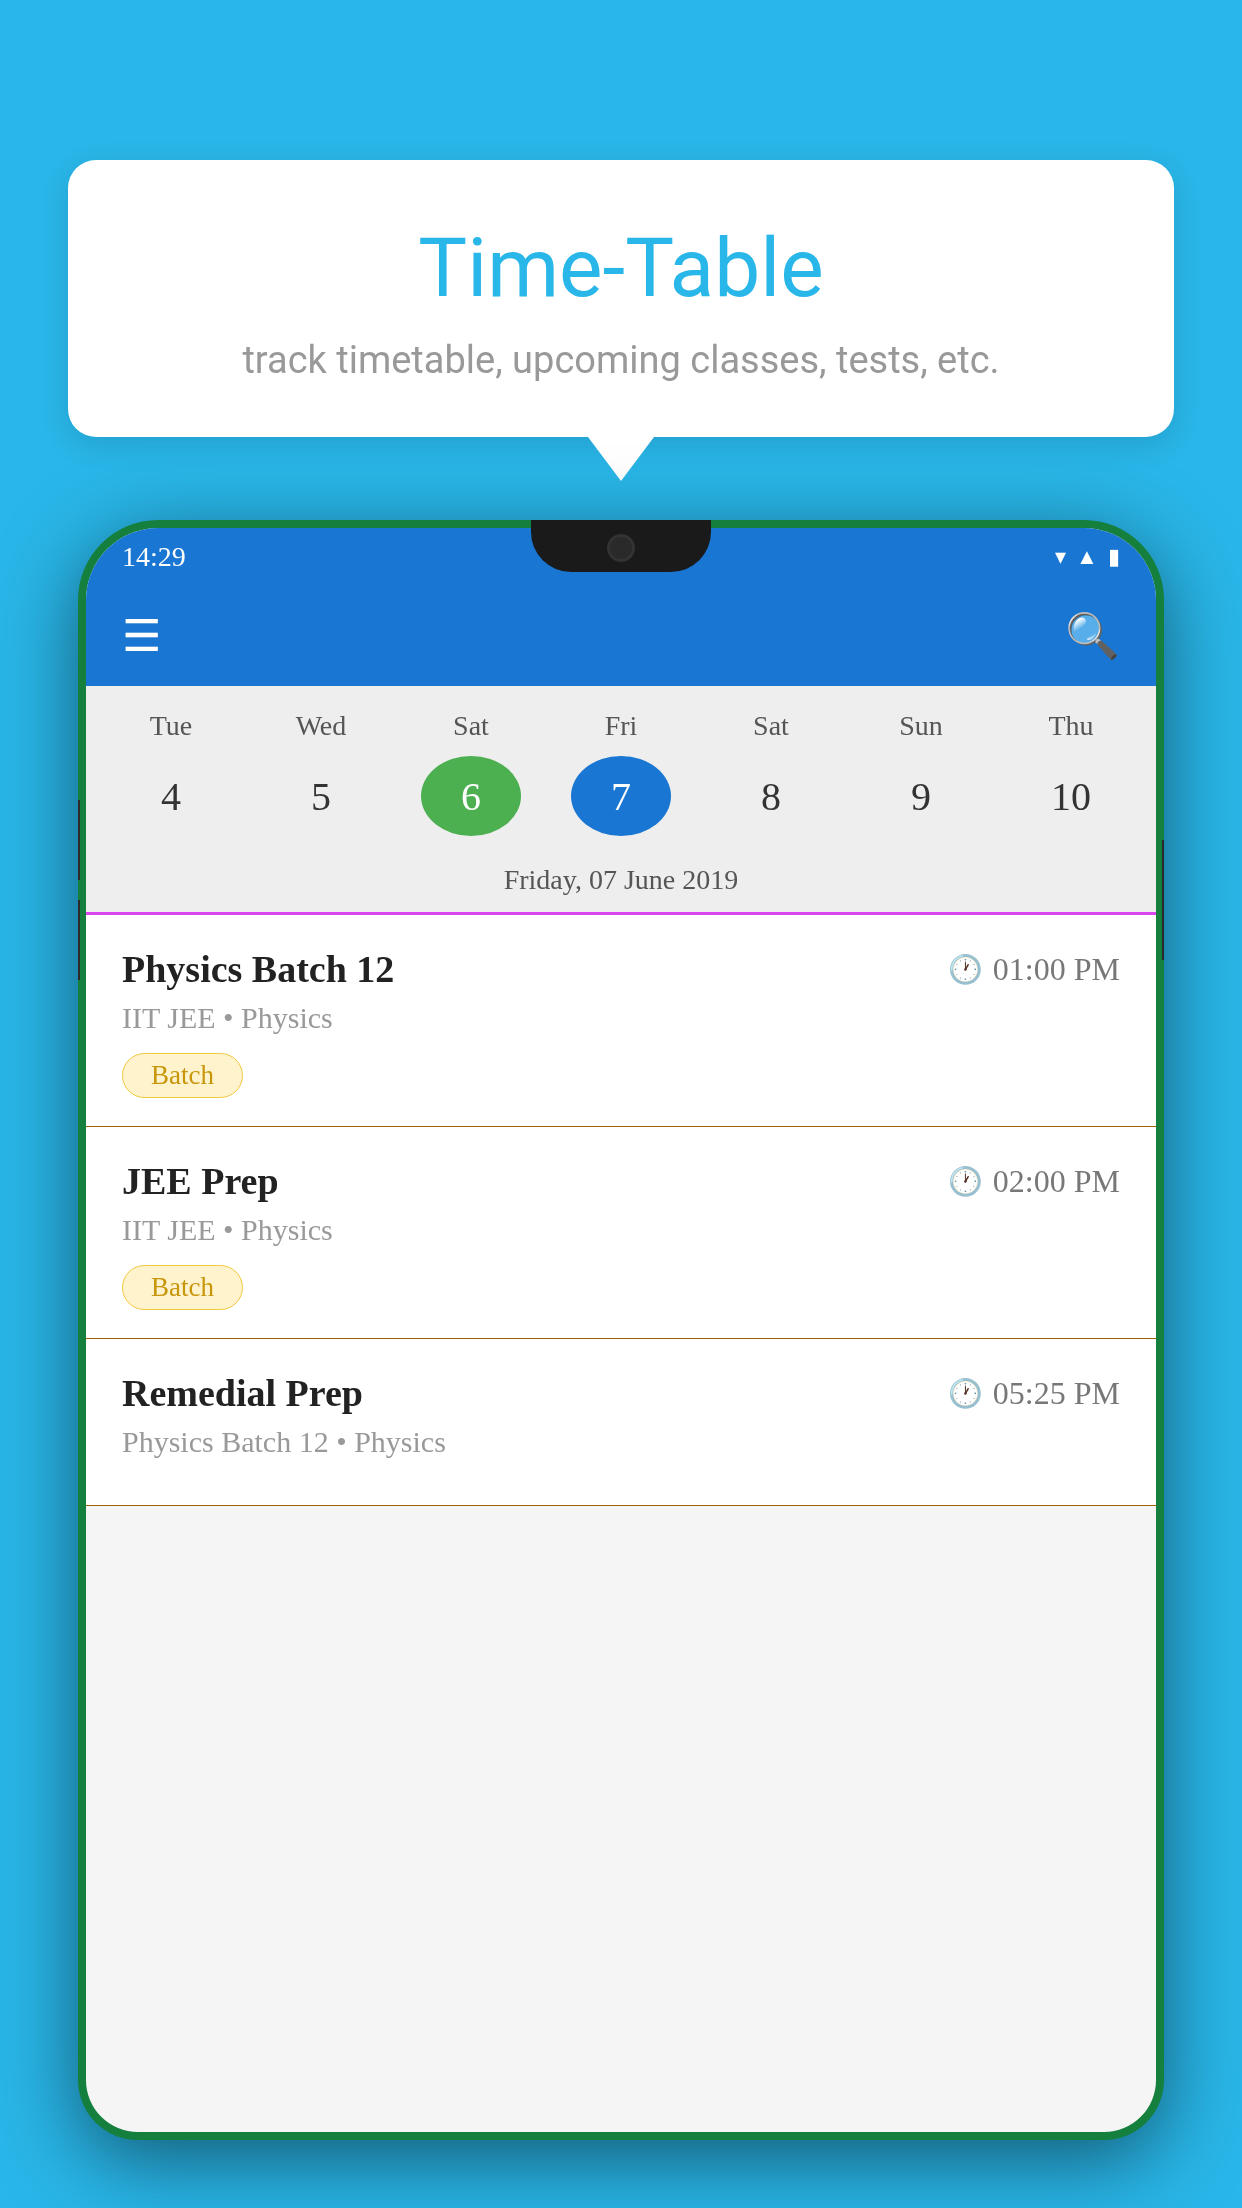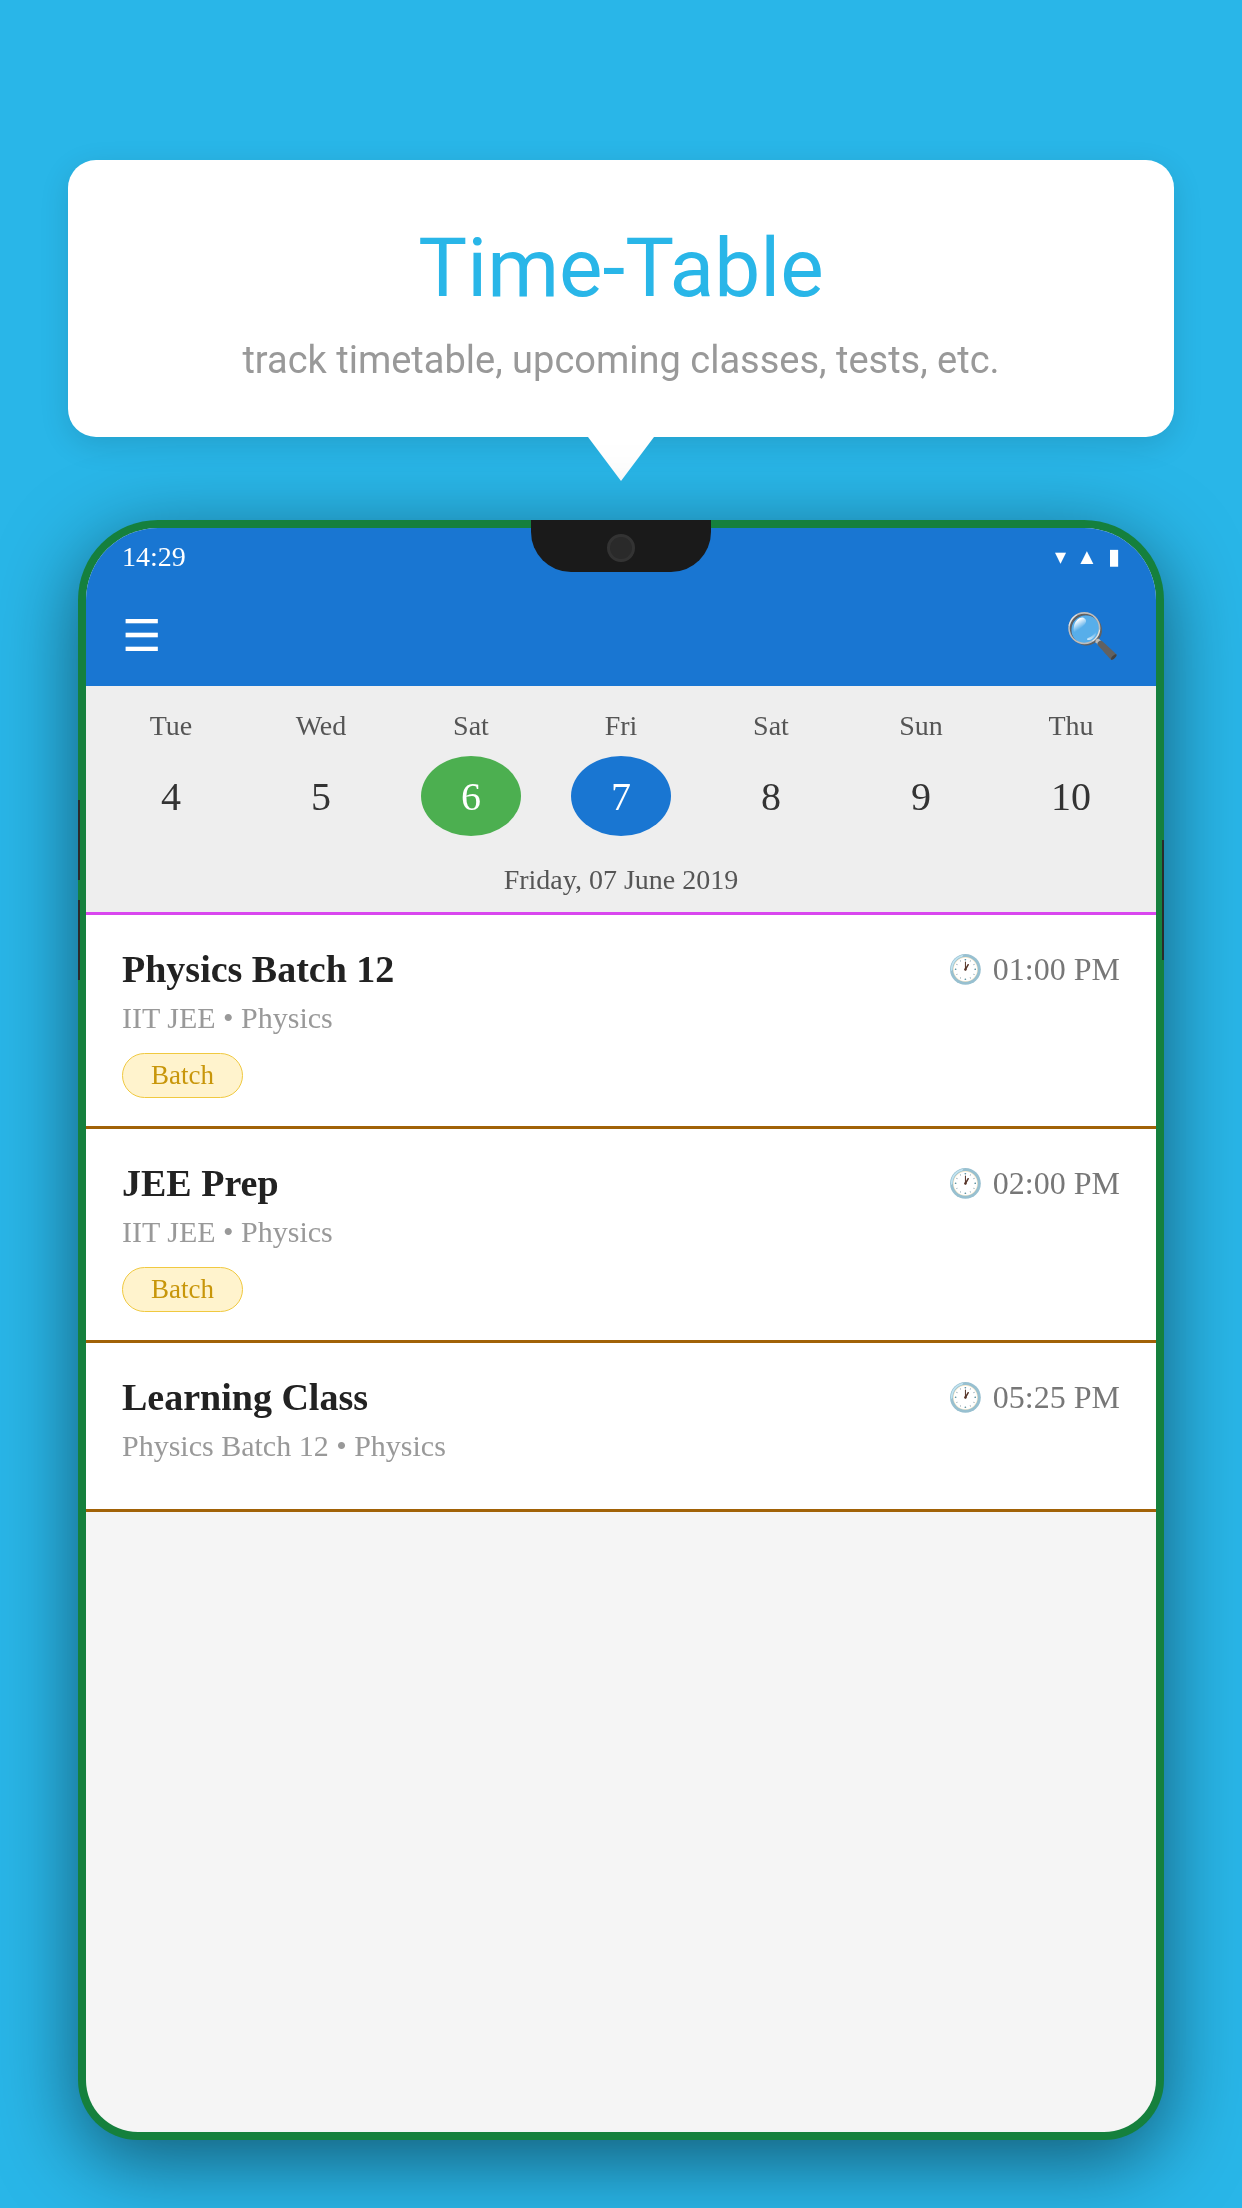--- a/index.html
+++ b/index.html
@@ -219,21 +219,21 @@
     }
 
     
     .class-list {
       background: white;
       overflow-y: auto;
     }
 
     .class-item {
       padding: 32px 36px 28px;
-      border-bottom: 3px solid #a16207;
+      border-bottom: 1px solid #a16207;
       background: white;
     }
 
     .class-item-row1 {
       display: flex;
       justify-content: space-between;
       align-items: center;
       margin-bottom: 10px;
     }
 
@@ -380,21 +380,21 @@
               <span class="clock-icon">🕐</span>
               02:00 PM
             </span>
           </div>
           <div class="class-detail">IIT JEE • Physics</div>
           <span class="badge">Batch</span>
         </div>
 
         <div class="class-item">
           <div class="class-item-row1">
-            <span class="class-name">Learning Class</span>
+            <span class="class-name">Remedial Prep</span>
             <span class="class-time">
               <span class="clock-icon">🕐</span>
               05:25 PM
             </span>
           </div>
           <div class="class-detail">Physics Batch 12 • Physics</div>
         </div>
 
       </div>
     </div>

